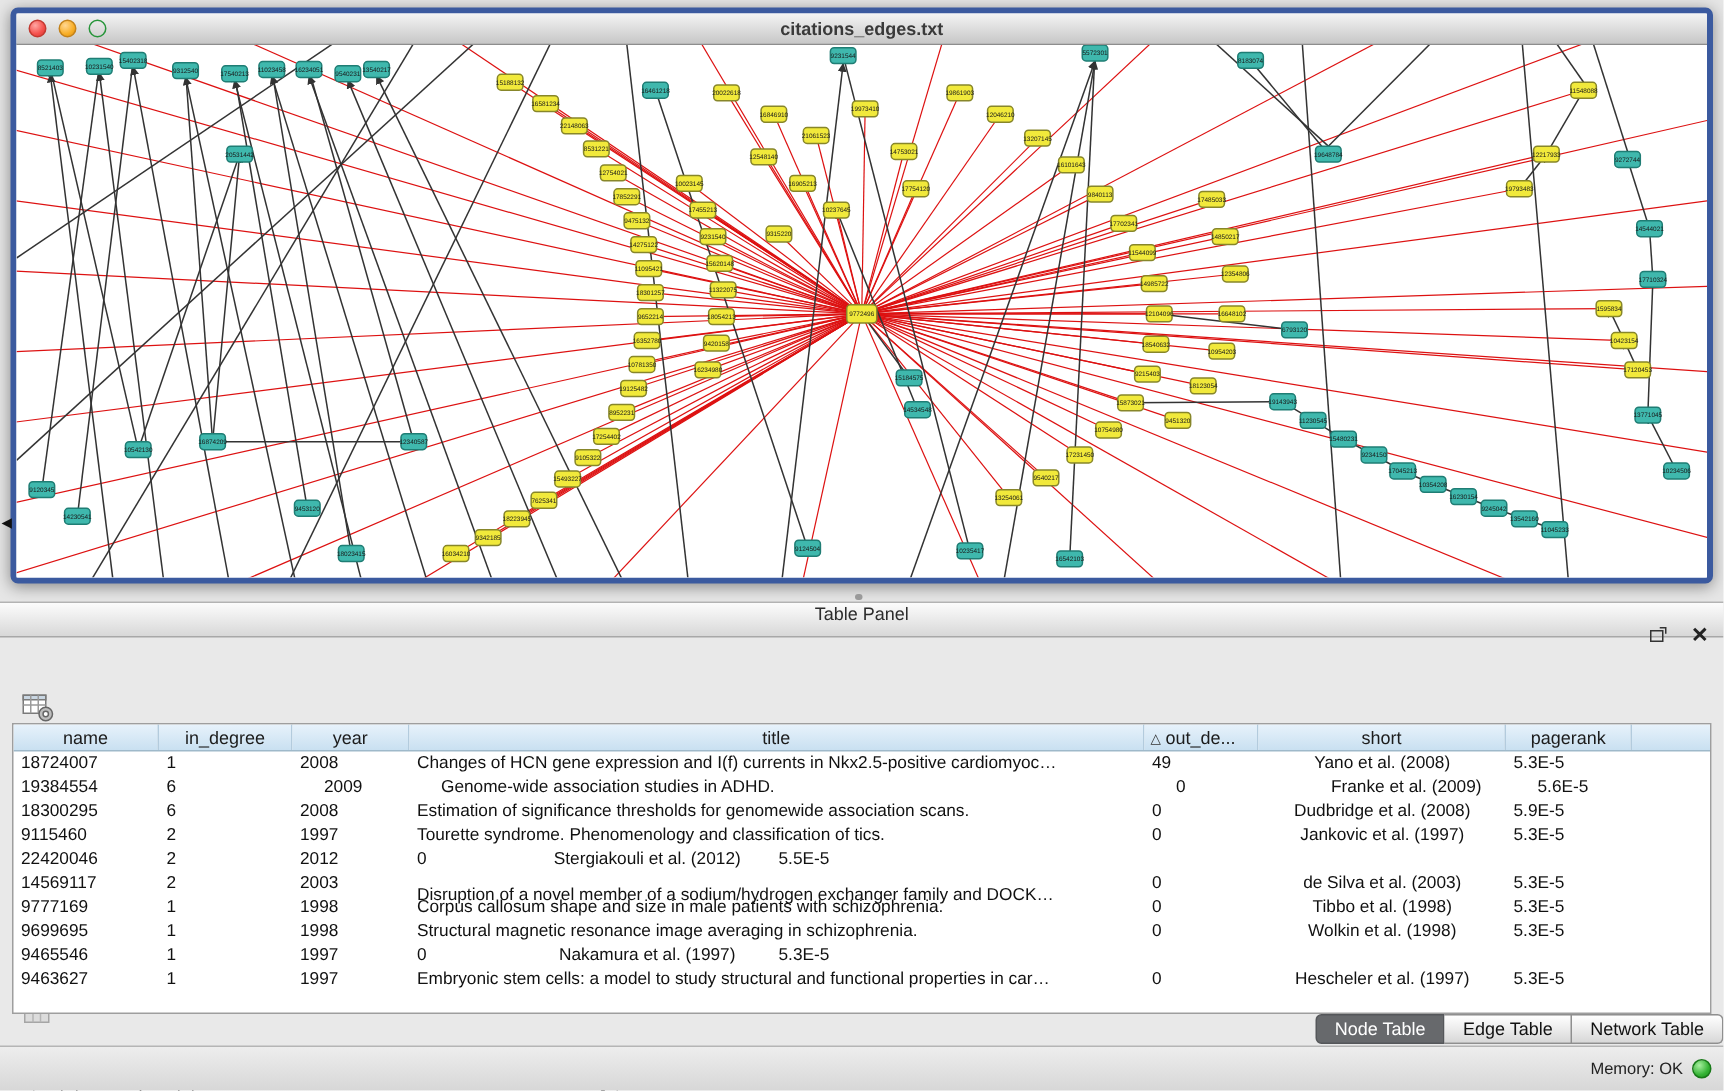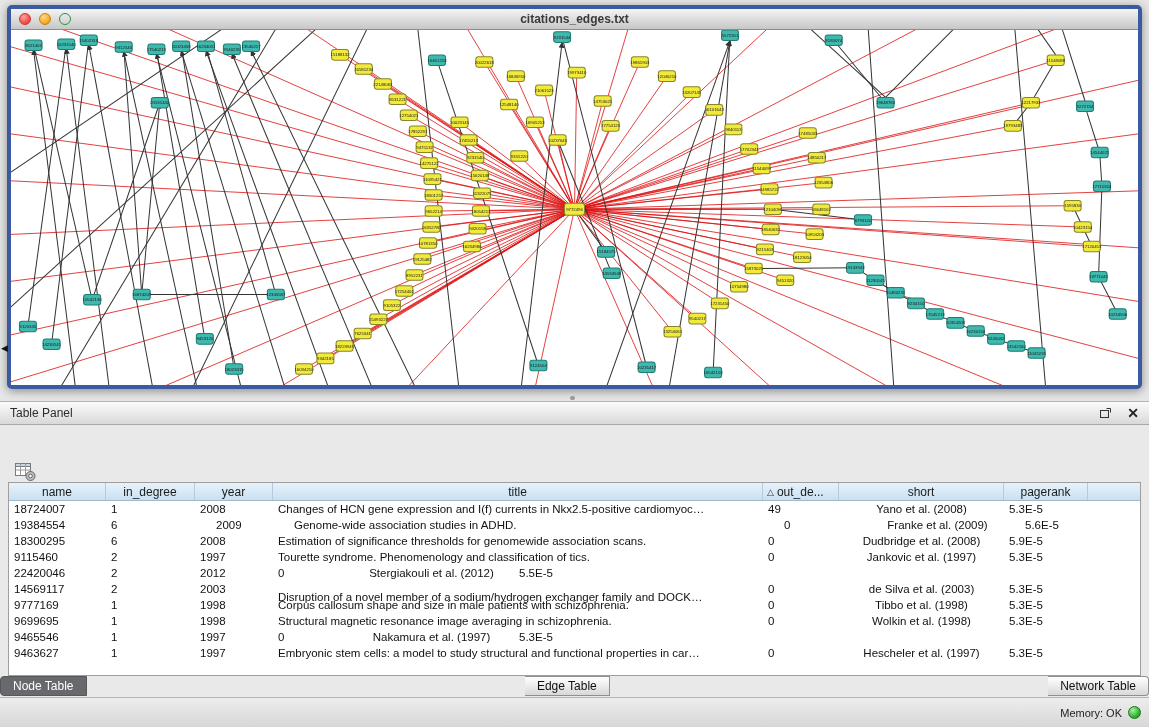--- a/index.html
+++ b/index.html
@@ -31,21 +31,21 @@
   .birdseye-arrow{position:absolute;left:1px;top:344px;font-size:9px;color:#111;line-height:9px;}
   
   .splitter-handle{position:absolute;left:570px;top:396px;width:5px;height:4px;background:#9a9a9a;border-radius:2px;}
   
   .table-panel{
     position:absolute;left:0;top:401px;width:1149px;height:306px;
     background:#e9e9e9;border-top:1px solid #b3b3b3;
   }
   .panel-header{
     height:22px;background:linear-gradient(#fcfcfc,#d8d8d8);
-    border-bottom:1px solid #a8a8a8;display:flex;align-items:center;padding:0 10px;
+    border-bottom:1px solid #a8a8a8;display:flex;align-items:center;padding:0 10px;flex-direction:column;
   }
   .panel-title{font-size:12px;color:#2c2c2c;}
   .panel-header-icons{margin-left:auto;display:flex;align-items:center;gap:14px;}
   .icon-btn{background:none;border:none;padding:0;margin:0;display:flex;align-items:center;justify-content:center;cursor:default;}
   .close-x{font-size:14px;font-weight:bold;color:#222;line-height:14px;}
   
   .toolbar{position:absolute;top:56px;left:12px;height:32px;display:flex;align-items:flex-start;gap:8px;flex-direction:column;}
   .tool-btn{width:26px;height:26px;background:none;border:none;padding:1px;display:flex;align-items:center;justify-content:center;}
   .fx-btn{width:32px;height:26px;background:none;border:none;font-family:"Liberation Serif",serif;font-style:italic;font-size:14px;color:#111;}
   .combo{
@@ -68,21 +68,21 @@
   .th.sorted{justify-content:flex-start;padding-left:4px;gap:3px;}
   .th.filler{flex:1 1 auto;border-right:none;}
   .sort-arrow{font-size:9px;color:#333;}
   .tr{display:flex;height:16px;align-items:center;}
   .td{
     font-size:11.5px;color:#111;white-space:nowrap;overflow:hidden;
     box-sizing:border-box;padding:0 5px;flex:0 0 auto;
   }
   .td.align-center{text-align:center;}
   
-  .tabs{position:absolute;top:274px;left:0;width:100%;display:flex;justify-content:space-between;}
+  .tabs{position:absolute;top:274px;left:0;width:100%;display:flex;justify-content:flex-end;}
   .tab{
     height:20px;padding:0 12px;font-size:12px;display:flex;align-items:center;
     background:linear-gradient(#ffffff,#d8d8d8);border:1px solid #8f8f8f;border-left:none;color:#111;
   }
   .tab:first-child{border-left:1px solid #8f8f8f;border-radius:4px 0 0 4px;}
   .tab:last-child{border-radius:0 4px 4px 0;}
   .tab.active{background:#67696c;color:#fff;border-color:#55575a;}
   
   .status-bar{
     position:absolute;left:0;bottom:0;width:1149px;height:30px;

